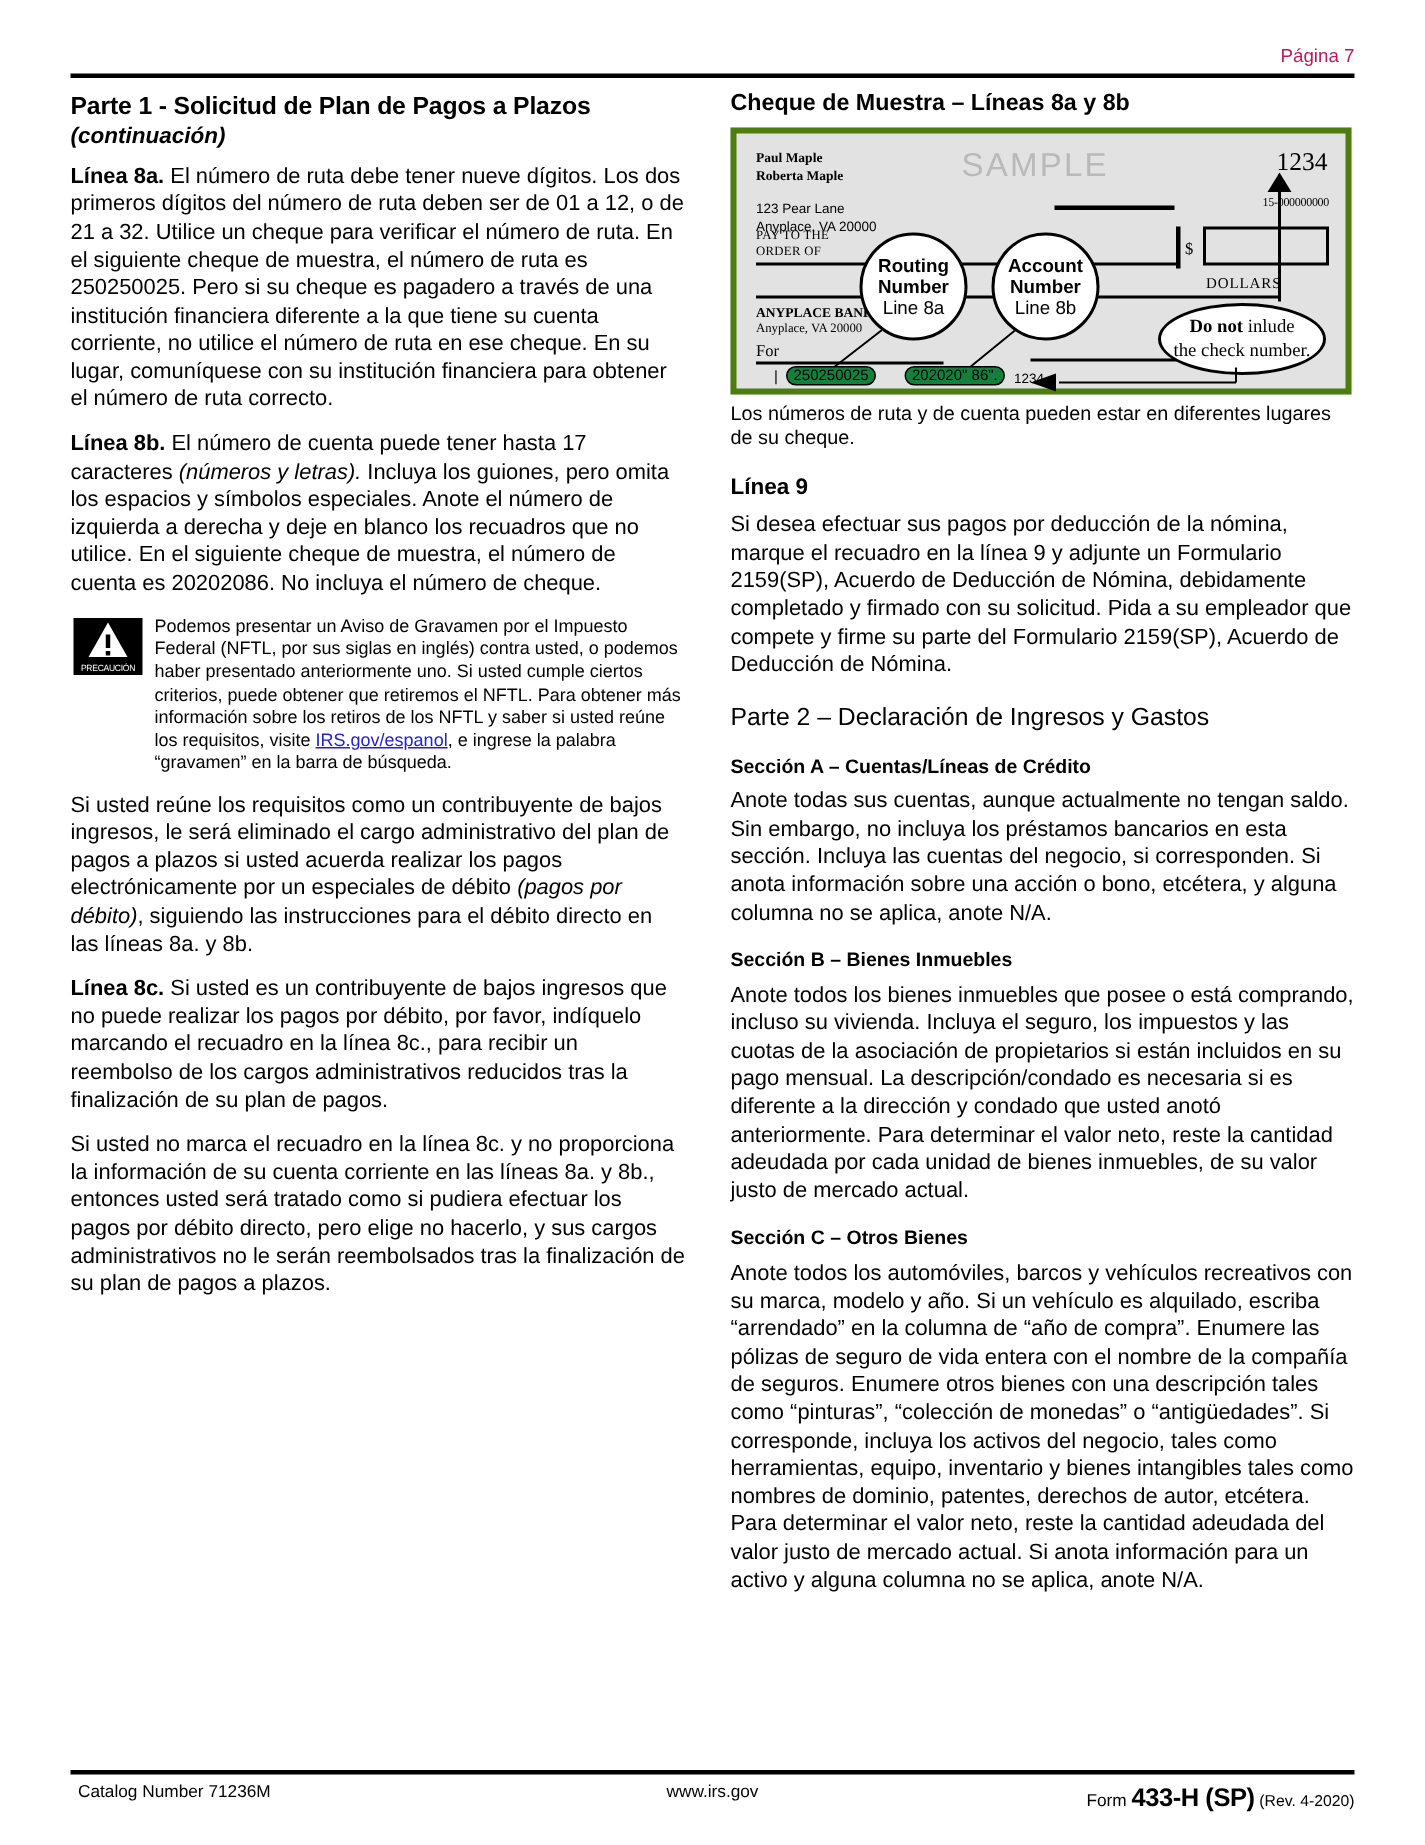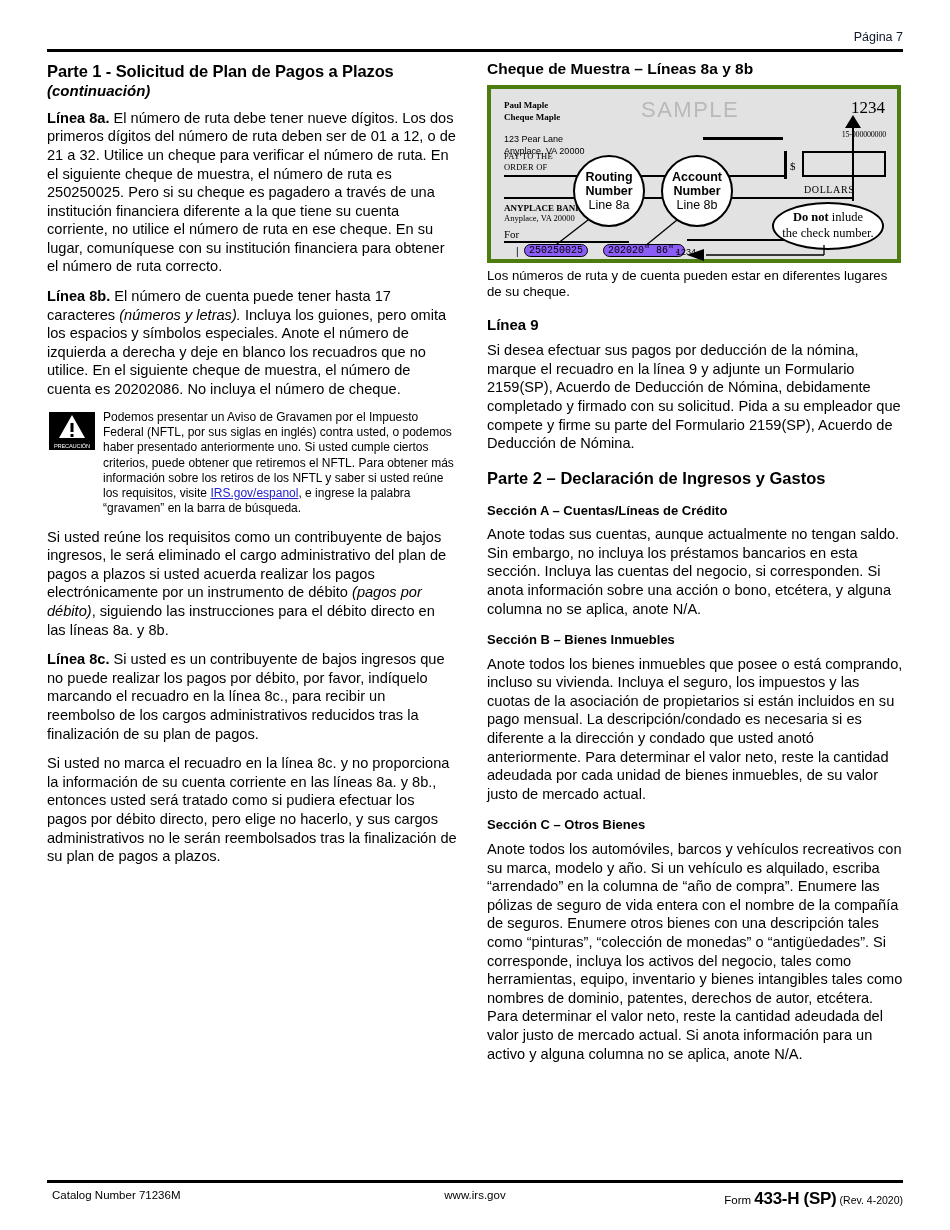--- a/index.html
+++ b/index.html
@@ -24,21 +24,21 @@
   }
 
   
   .page-header {
     position: absolute;
     left: 47px;
     top: 30px;
     width: 856px;
     text-align: right;
     font-size: 12.5px;
-    color: #0f172a;
+    color: #be185d;
   }
   .header-rule {
     position: absolute;
     left: 47px;
     top: 49px;
     width: 856px;
     height: 0;
     border-top: 3px solid #000;
   }
 
@@ -139,21 +139,21 @@
   .caution-text {
     font-size: 12px;
     line-height: 1.275;
     margin: 0;
     padding-left: 56px;
   }
 
   
   h2.section-head {
     font-size: 16.5px;
-    font-weight: bold;
+    font-weight: normal;
     margin: 16px 0 8px 0;
     line-height: 1.2;
   }
   h3.sub-head {
     font-size: 13px;
     font-weight: bold;
     margin: 14px 0 7px 0;
     line-height: 1.2;
   }
   h3.line-head {
@@ -311,24 +311,24 @@
     font-size: 12.5px;
     line-height: 1.25;
     text-align: center;
   }
 
   
   .micr-oval {
     position: absolute;
     border: 1.5px solid #000;
     border-radius: 9px;
-    font-family: Liberation Mono, monospace;
+    font-family: Liberation Sans, sans-serif;
     font-size: 10px;
     padding: 0px 4px;
-    background: #8b5cf6;
+    background: #15803d;
     white-space: nowrap;
   }
 
   
   .footer-rule {
     position: absolute;
     left: 47px;
     top: 1180px;
     width: 856px;
     border-top: 3px solid #000;
@@ -384,36 +384,36 @@
 
     <div class="caution-block">
       <span class="caution-icon">
         <span class="tri"></span>
         <span class="bang"></span>
         <span class="ctext">PRECAUCIÓN</span>
       </span>
       <p class="caution-text"><span>Podemos presentar un Aviso de Gravamen por el Impuesto Federal </span><span class="ital">(NFTL, por sus siglas en inglés)</span><span> contra usted, o podemos haber presentado anteriormente uno. Si usted cumple ciertos criterios, puede obtener que retiremos el NFTL. Para obtener más información sobre los retiros de los NFTL y  saber si usted reúne los requisitos, visite </span><a class="irs-link" href="#">IRS.gov/espanol</a><span>, e ingrese la palabra “gravamen” en la barra de búsqueda.</span></p>
     </div>
 
-    <p class="body-text"><span>Si usted reúne los requisitos como un contribuyente de bajos ingresos, le será eliminado el cargo administrativo del plan de pagos a plazos si usted acuerda realizar los pagos electrónicamente por un instrumento de débito </span><span class="ital">(pagos por débito)</span><span>, siguiendo las instrucciones para el débito directo en las líneas 8a. y 8b.</span></p>
+    <p class="body-text"><span>Si usted reúne los requisitos como un contribuyente de bajos ingresos, le será eliminado el cargo administrativo del plan de pagos a plazos si usted acuerda realizar los pagos electrónicamente por un especiales de débito </span><span class="ital">(pagos por débito)</span><span>, siguiendo las instrucciones para el débito directo en las líneas 8a. y 8b.</span></p>
 
     <p class="body-text"><span class="lbl">Línea 8c.</span><span> Si usted es un contribuyente de bajos ingresos que no puede realizar los pagos por débito, por favor, indíquelo marcando el recuadro en la línea 8c., para recibir un reembolso de los cargos administrativos reducidos tras la finalización de su plan de pagos.</span></p>
 
     <p class="body-text">Si usted no marca el recuadro en la línea 8c. y no proporciona la información de su cuenta corriente en las líneas 8a. y 8b., entonces usted será tratado como si pudiera efectuar los pagos por débito directo, pero elige no hacerlo, y sus cargos administrativos no le serán reembolsados tras la finalización de su plan de pagos a plazos.</p>
   </div>
 
   <div class="col-right">
 
     <div class="chk-title">Cheque de Muestra – Líneas 8a y 8b</div>
 
     <div class="check-wrap">
 
       <div class="ck-payer">
         <div>Paul Maple</div>
-        <div>Cheque Maple</div>
+        <div>Roberta Maple</div>
       </div>
       <div class="ck-addr">
         <div>123 Pear Lane</div>
         <div>Anyplace, VA 20000</div>
       </div>
 
       <div class="ck-sample">SAMPLE</div>
       <div class="ck-num">1234</div>
       <div class="ck-frac">15-000000000</div>
 

